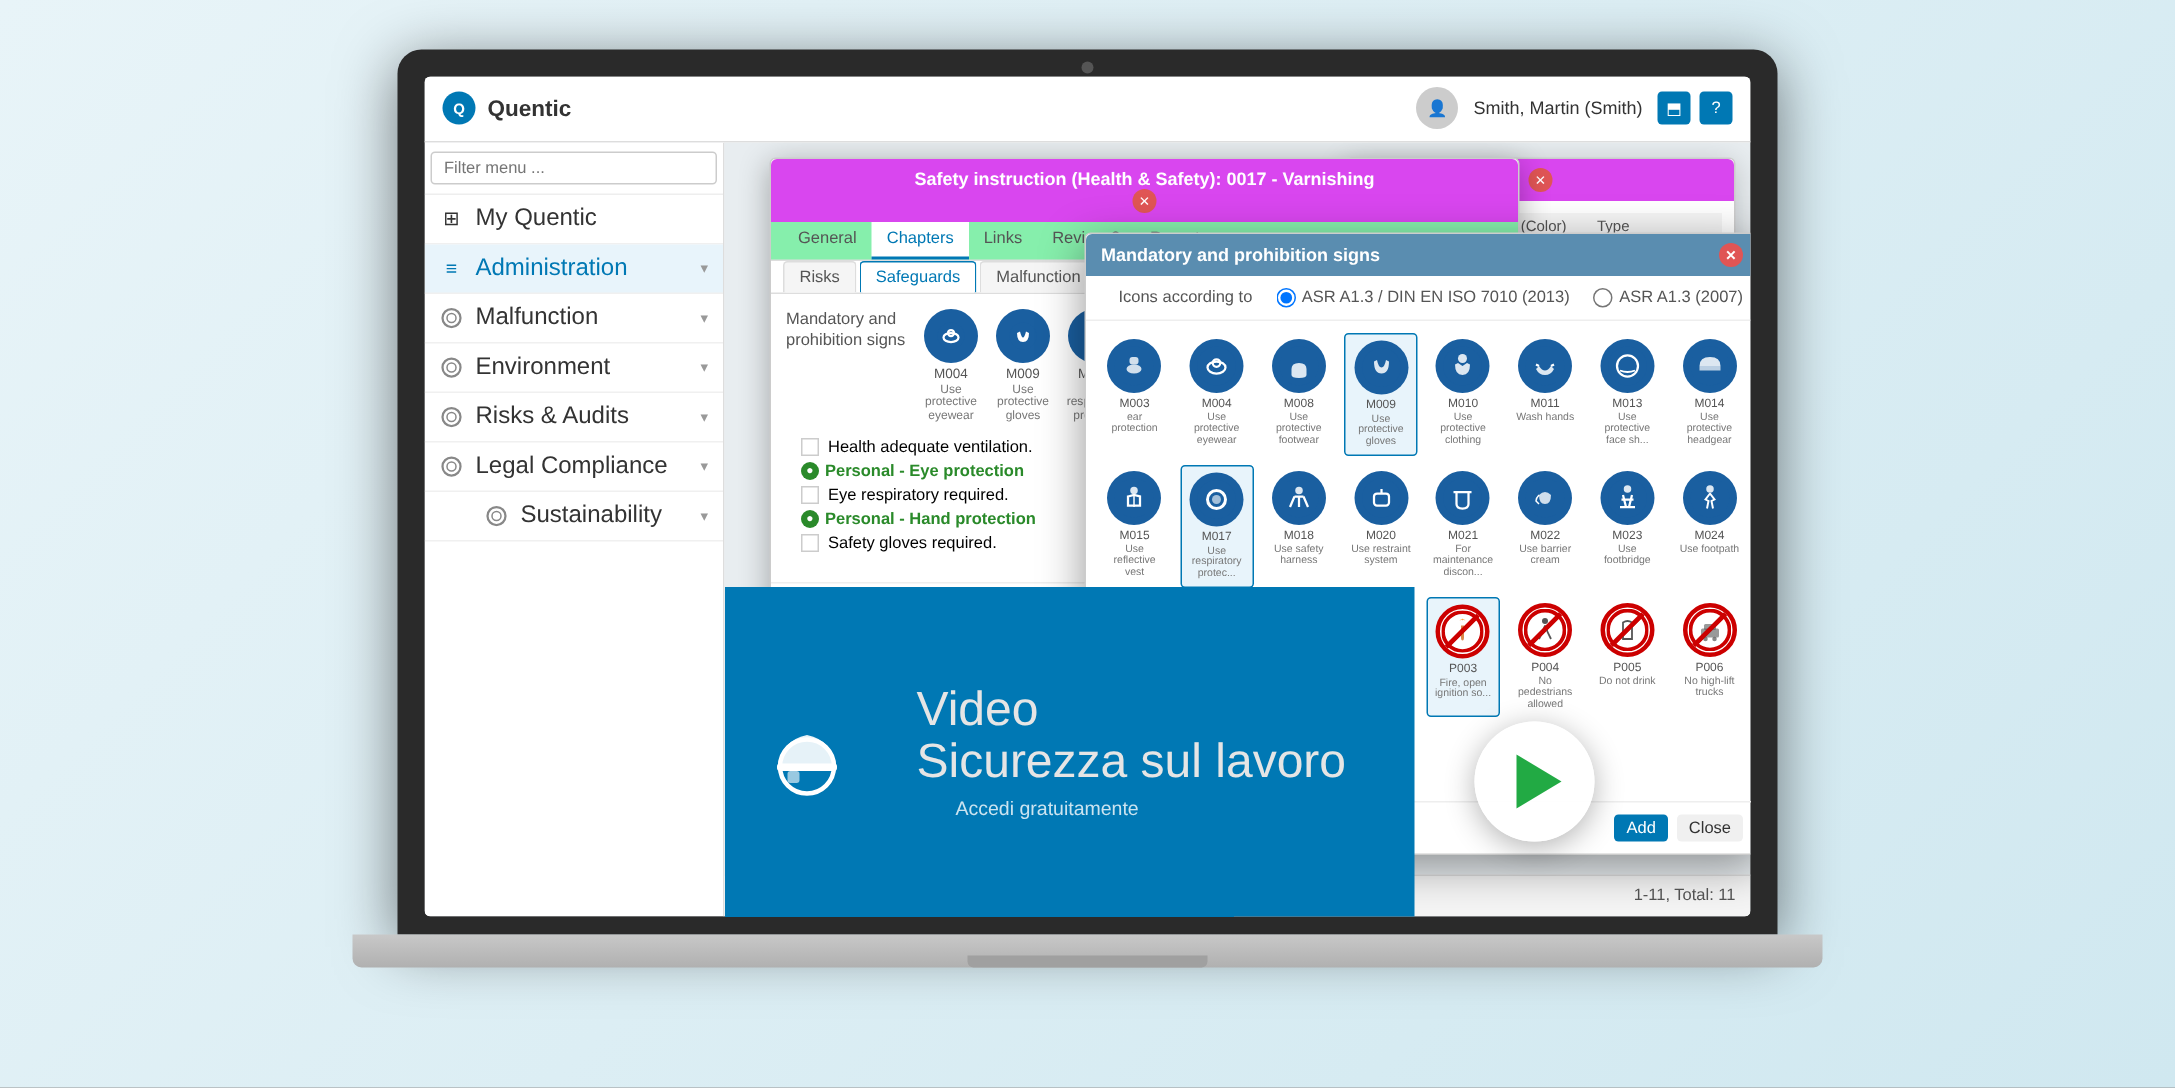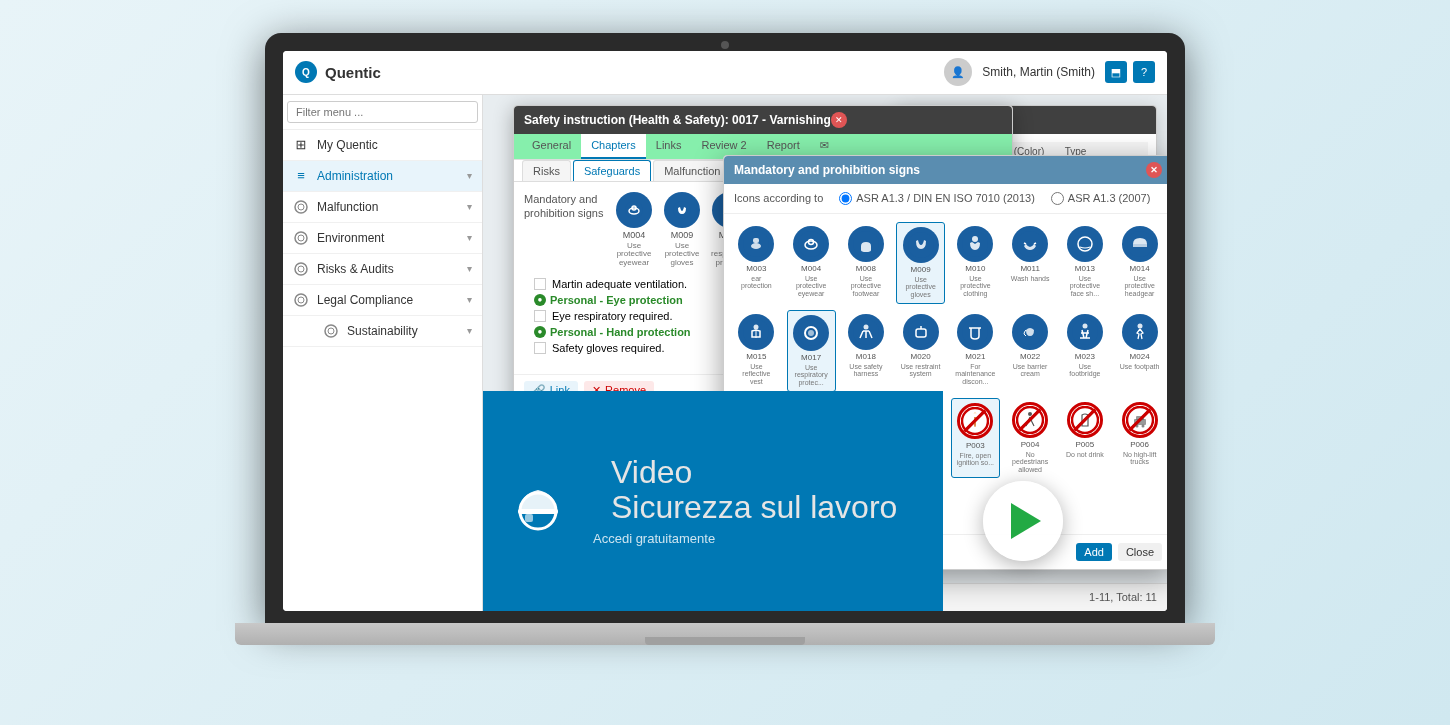--- a/index.html
+++ b/index.html
@@ -207,21 +207,21 @@
       height: 16px;
       flex-shrink: 0;
       display: flex;
       align-items: center;
       justify-content: center;
       font-size: 13px;
     }
 
     .sidebar-item-label {
       flex: 1;
-      font-size: 12px;
+      font-size: 16px;
     }
 
     .sidebar-item-arrow {
       font-size: 10px;
       color: #999;
     }
 
     .sidebar-item.active {
       background: #e8f4fb;
       color: #0078b4;
@@ -242,27 +242,28 @@
       left: 30px;
       width: 500px;
       background: #fff;
       border: 1px solid #ccc;
       border-radius: 4px;
       box-shadow: 0 4px 20px rgba(0,0,0,0.3);
       z-index: 10;
     }
 
     .modal-header {
-      background: #404040;
+      background: #d946ef;
       color: white;
       padding: 6px 10px;
       display: flex;
       justify-content: flex-start;
       align-items: center;
       border-radius: 4px 4px 0 0;
+      flex-direction: column;
     }
 
     .modal-title {
       font-size: 12px;
       font-weight: bold;
     }
 
     .modal-close {
       width: 16px;
       height: 16px;
@@ -495,20 +496,21 @@
     }
 
     .radio-row {
       display: flex;
       align-items: center;
       gap: 16px;
       padding: 8px 10px;
       border-bottom: 1px solid #eee;
       font-size: 11px;
       color: #555;
+      justify-content: flex-end;
     }
 
     .radio-option {
       display: flex;
       align-items: center;
       gap: 4px;
     }
 
     .signs-grid {
       padding: 8px;
@@ -614,20 +616,21 @@
       font-weight: 300;
       color: #e5e5e5;
       line-height: 1.1;
       margin-left: 18px;
     }
 
     .video-subtitle {
       font-size: 13px;
       color: rgba(255,255,255,0.8);
       margin-top: 6px;
+      margin-left: 44px;
     }
 
     .play-button-container {
       position: absolute;
       left: 500px;
       bottom: 50px;
       z-index: 35;
     }
 
     .play-button {
@@ -947,21 +950,21 @@
                       </div>
                       <span class="sign-code">P003</span>
                       <span class="sign-desc"></span>
                     </div>
                   </div>
                 </div>
 
                 <div class="maintenance-section">
                   <div class="maintenance-item">
                     <div class="maintenance-checkbox"></div>
-                    <span>Martin adequate ventilation.</span>
+                    <span>Health adequate ventilation.</span>
                   </div>
                   <div class="section-header-green">
                     <span class="circle-bullet">●</span>
                     <span>Personal - Eye protection</span>
                   </div>
                   <div class="maintenance-item">
                     <div class="maintenance-checkbox"></div>
                     <span>Eye respiratory required.</span>
                   </div>
                   <div class="section-header-green">

